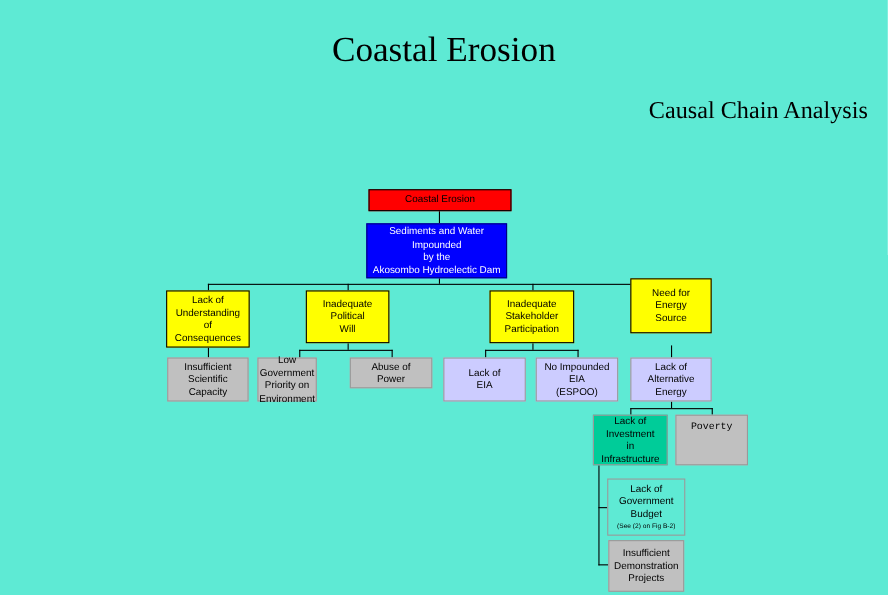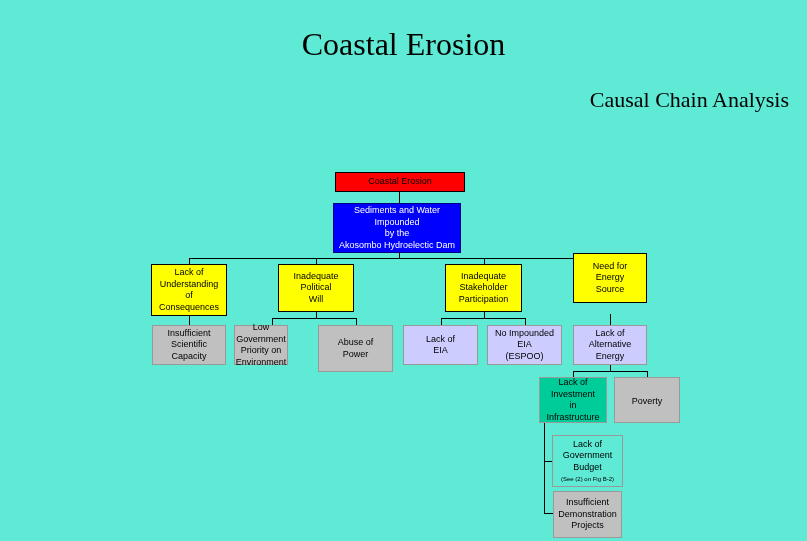--- a/index.html
+++ b/index.html
@@ -24,21 +24,21 @@
     text-align:center; white-space:pre-line;
     font-size:9px; line-height:11.5px; color:#000;
   }
   .red      { background:#FF0000; border:1px solid #000000; }
   .blue     { background:#0000FF; border:1px solid #000080; color:#FFFFFF; }
   .yellow   { background:#FFFF00; border:1px solid #000000; }
   .gray     { background:#C0C0C0; border:1px solid #999999; }
   .lavender { background:#CCCCFF; border:1px solid #999999; }
   .teal     { background:#00CC99; border:1px solid #999999; }
   .outline  { background:transparent; border:1px solid #999999; }
-  .align-top { align-items:flex-start; padding-top:18px; }
+  .align-top { align-items:flex-start; padding-top:5px;font-family:Liberation Mono, monospace; }
   .col { flex-direction:column; }
   .note { display:block; font-size:6px; line-height:8px; margin-top:2px; }
   .line { position:absolute; background:#000000; }
 </style>
 </head>
 <body>
 
 <div class="canvas">
 
   <h1 class="title">Coastal Erosion</h1>
@@ -96,21 +96,21 @@
 Source</div>
 
     <div class="node gray" style="left:152px;top:325px;width:74px;height:40px">Insufficient
 Scientific
 Capacity</div>
 
     <div class="node gray" style="left:234px;top:325px;width:54px;height:40px">Low Government
 Priority on
 Environment</div>
 
-    <div class="node gray" style="left:318px;top:325px;width:75px;height:47px">Abuse of
+    <div class="node gray" style="left:318px;top:325px;width:75px;height:28px">Abuse of
 Power</div>
 
     <div class="node lavender" style="left:403px;top:325px;width:75px;height:40px">Lack of
 EIA</div>
 
     <div class="node lavender" style="left:487px;top:325px;width:75px;height:40px">No Impounded
 EIA
 (ESPOO)</div>
 
     <div class="node lavender" style="left:573px;top:325px;width:74px;height:40px">Lack of

